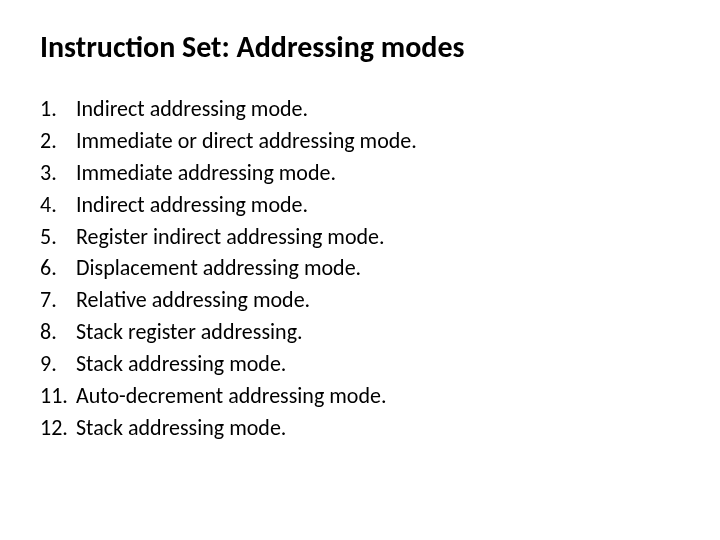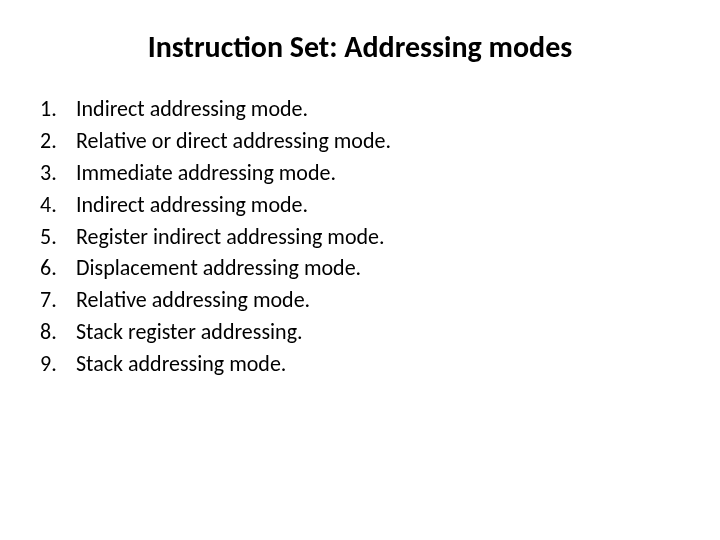--- a/index.html
+++ b/index.html
@@ -11,21 +11,20 @@
       width: 720px;
       height: 540px;
       font-family: Calibri, "Segoe UI", Arial, sans-serif;
       background: #ffffff;
       padding: 28px 40px;
       color: #000000;
     }
     .title {
       font-size: 30px;
       font-weight: bold;
-      text-align: center;
       margin-bottom: 28px;
     }
     .list {
       list-style: none;
       padding-left: 0;
     }
     .list-item {
       font-size: 22px;
       line-height: 1.45;
       display: flex;
@@ -43,21 +42,21 @@
 
 <h1 class="title">Instruction Set: Addressing modes</h1>
 
 <ol class="list">
   <li class="list-item">
     <span class="item-number">1.</span>
     <span class="item-text">Indirect addressing mode.</span>
   </li>
   <li class="list-item">
     <span class="item-number">2.</span>
-    <span class="item-text">Relative or direct addressing mode.</span>
+    <span class="item-text">Immediate or direct addressing mode.</span>
   </li>
   <li class="list-item">
     <span class="item-number">3.</span>
     <span class="item-text">Immediate addressing mode.</span>
   </li>
   <li class="list-item">
     <span class="item-number">4.</span>
     <span class="item-text">Indirect addressing mode.</span>
   </li>
   <li class="list-item">
@@ -73,13 +72,21 @@
     <span class="item-text">Relative addressing mode.</span>
   </li>
   <li class="list-item">
     <span class="item-number">8.</span>
     <span class="item-text">Stack register addressing.</span>
   </li>
   <li class="list-item">
     <span class="item-number">9.</span>
     <span class="item-text">Stack addressing mode.</span>
   </li>
+  <li class="list-item">
+    <span class="item-number">11.</span>
+    <span class="item-text">Auto-decrement addressing mode.</span>
+  </li>
+  <li class="list-item">
+    <span class="item-number">12.</span>
+    <span class="item-text">Stack addressing mode.</span>
+  </li>
 </ol>
 
 </body></html>

